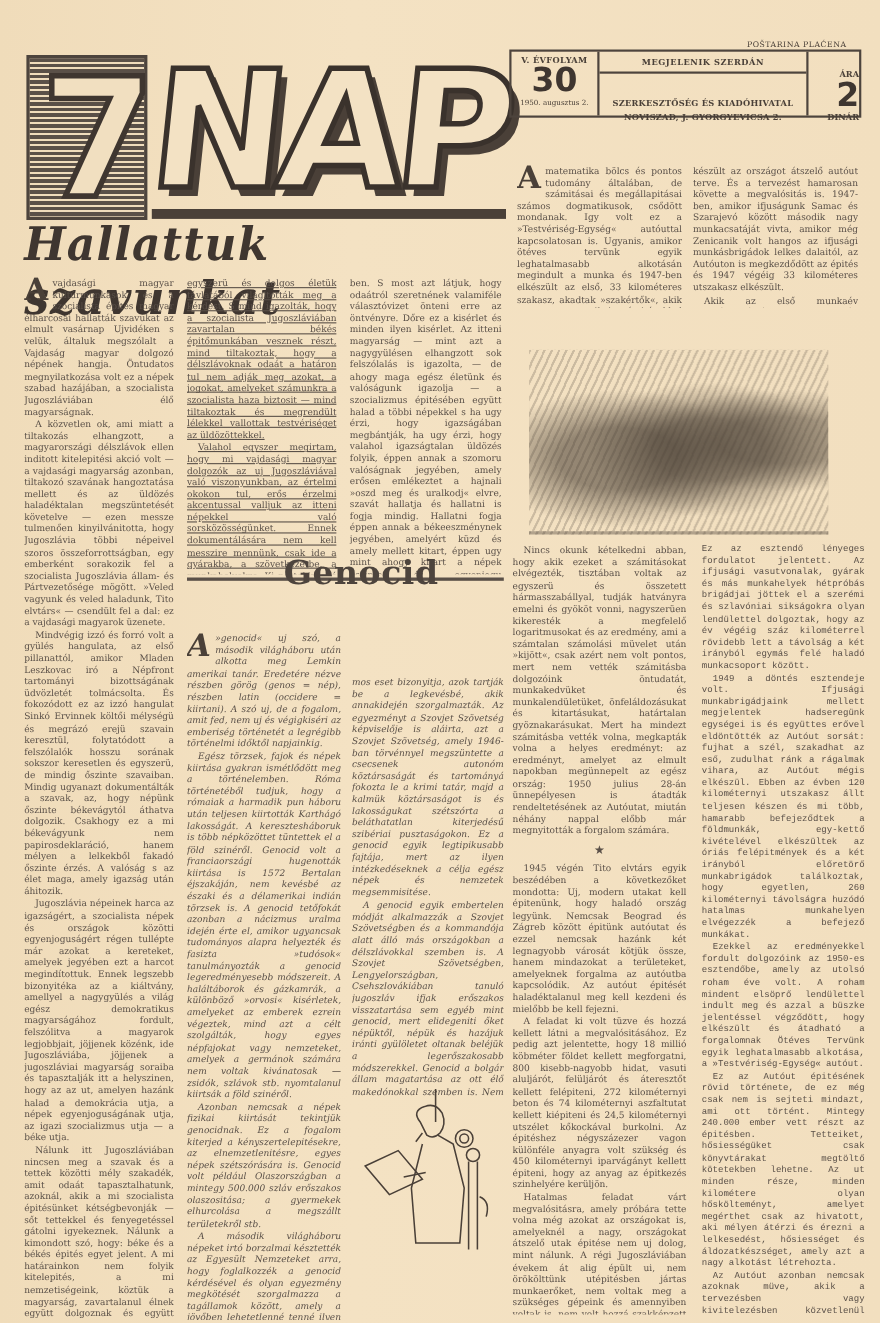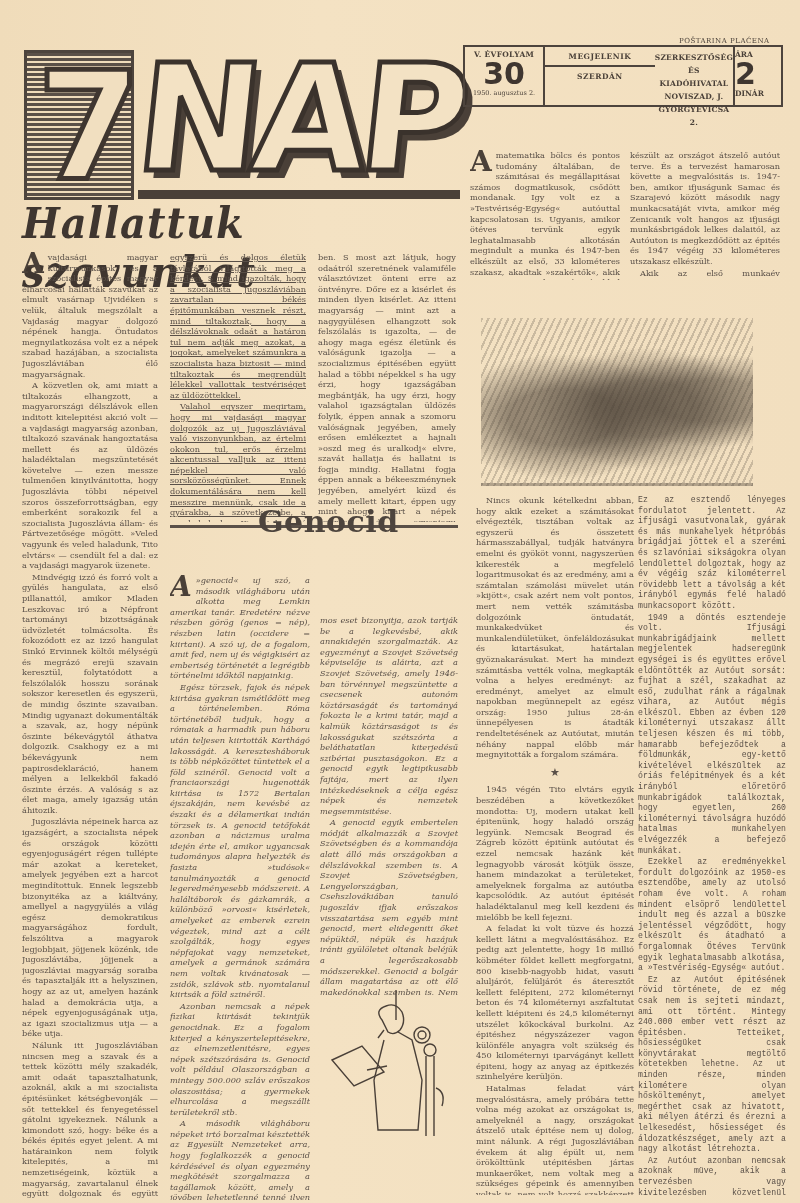--- a/index.html
+++ b/index.html
@@ -41,24 +41,24 @@
   
   .postage { position: absolute; left: 648px; top: 37px; font-size: 7px; letter-spacing: 0.5px; color: #4a4038; font-weight: normal; margin-left: 31px; }
   .infobox {
     position: absolute; left: 463px; top: 45px; width: 320px; height: 62px;
     border: 2px solid #4d443d; display: flex;
   }
   .ib-left { width: 80px; border-right: 2px solid #4d443d; text-align: center; padding-top: 3px; }
   .ib-left .vol { font-size: 7.5px; font-weight: bold; letter-spacing: 0.3px; }
   .ib-left .num { font-family: "DejaVu Sans", sans-serif; font-weight: bold; font-size: 30px; line-height: 30px; color: #3f3630; }
   .ib-left .date { font-size: 6.5px; font-weight: normal; }
-  .ib-mid { flex: 1; border-right: 2px solid #4d443d; display: flex; flex-direction: row; }
+  .ib-mid { flex: 1; border-right: 2px solid #4d443d; display: flex; flex-direction: column; }
   .ib-mid .top { height: 20px; border-bottom: 2px solid #4d443d; text-align: center; font-size: 7.5px; font-weight: bold; line-height: 20px; letter-spacing: 0.5px; }
-  .ib-mid .bottom { flex: 1; text-align: center; font-size: 7.5px; font-weight: bold; padding-top: 4px; line-height: 13px; letter-spacing: 0.2px; }
-  .ib-right { width: 46px; text-align: left; padding-top: 3px; }
+  .ib-mid .bottom { flex: 1; text-align: center; font-size: 7.5px; font-weight: bold; padding-top: 20px; line-height: 13px; letter-spacing: 0.2px; }
+  .ib-right { width: 46px; text-align: right; padding-top: 16px; }
   .ib-right .lbl { font-size: 7.5px; font-weight: bold; }
   .ib-right .price { font-family: "DejaVu Sans", sans-serif; font-weight: bold; font-size: 30px; line-height: 30px; color: #3f3630; }
 
   
   .h-osszekoto {
     position: absolute; left: 510px; top: 123px; font-family: "DejaVu Sans", sans-serif;
     font-weight: bold; font-size: 27px; color: #4d443d; letter-spacing: 0.5px;
   }
   .h-genocid {
     position: absolute; left: 258px; top: 504px; font-family: "DejaVu Serif", serif;
@@ -173,21 +173,21 @@
   <div class="col" style="left:470px; top:150px; width:150px; height:130px;">
     <p class="first"><span class="drop">A</span><span>matematika bölcs és pontos tudomány általában, de számitásai és megállapitásai számos dogmatikusok, csődött mondanak. Igy volt ez a »Testvériség-Egység« autóuttal kapcsolatosan is. Ugyanis, amikor ötéves tervünk egyik leghatalmasabb alkotásán megindult a munka és 1947-ben elkészült az első, 33 kilométeres szakasz, akadtak »szakértők«, akik pontos matematikai számitásokkal kiszámitották, hogy az Autóut teljes kiépitéséig ennyi és ennyi esztendőre, hónapra, napra és percre van szükség.</span></p>
   </div>
   <div class="col" style="left:630px; top:150px; width:150px; height:130px;">
     <p class="first">készült az országot átszelő autóut terve. És a tervezést hamarosan követte a megvalósitás is. 1947-ben, amikor ifjuságunk Samac és Szarajevó között második nagy munkacsatáját vivta, amikor még Zenicanik volt hangos az ifjusági munkásbrigádok lelkes dalaitól, az Autóuton is megkezdődött az épités és 1947 végéig 33 kilométeres utszakasz elkészült.</p>
     <p>Akik az első munkaév kilométerszámára alapján számitották ki a teljes kiépitéséig szükséges időt, tudták, hogy az első esztendő a szervezés éve volt, figyelmen kivül hagyták, hogy ifjaink, szakképzetlen munkásaink, ezeken az első kilométereken szerezték meg a szükséges tapasztalatokat, amelyekkel felfegyverkezve megkezdték az 1948. évi munkacsatát.</p>
   </div>
 
   <div class="illus-workers"></div>
 
-  <div class="col" style="left:476px; top:495px; width:158px; height:700px;">
+  <div class="col" style="left:466px; top:495px; width:158px; height:700px;">
     <p>Nincs okunk kételkedni abban, hogy akik ezeket a számitásokat elvégezték, tisztában voltak az egyszerü és összetett hármasszabállyal, tudják hatványra emelni és gyököt vonni, nagyszerüen kikeresték a megfelelő logaritmusokat és az eredmény, ami a számtalan számolási müvelet után »kijött«, csak azért nem volt pontos, mert nem vették számitásba dolgozóink öntudatát, munkakedvüket és munkalendületüket, önfeláldozásukat és kitartásukat, határtalan gyöznakarásukat. Mert ha mindezt számitásba vették volna, megkapták volna a helyes eredményt: az eredményt, amelyet az elmult napokban megünnepelt az egész ország: 1950 julius 28-án ünnepélyesen is átadták rendeltetésének az Autóutat, miután néhány nappal előbb már megnyitották a forgalom számára.</p>
     <div class="star">★</div>
     <p>1945 végén Tito elvtárs egyik beszédében a következőket mondotta: Uj, modern utakat kell épitenünk, hogy haladó ország legyünk. Nemcsak Beograd és Zágreb között épitünk autóutat és ezzel nemcsak hazánk két legnagyobb városát kötjük össze, hanem mindazokat a területeket, amelyeknek forgalma az autóutba kapcsolódik. Az autóut épitését haladéktalanul meg kell kezdeni és mielőbb be kell fejezni.</p>
     <p>A feladat ki volt tüzve és hozzá kellett látni a megvalósitásához. Ez pedig azt jelentette, hogy 18 millió köbméter földet kellett megforgatni, 800 kisebb-nagyobb hidat, vasuti aluljárót, felüljárót és áteresztőt kellett felépiteni, 272 kilométernyi beton és 74 kilométernyi aszfaltutat kellett kiépiteni és 24,5 kilométernyi utszélet kőkockával burkolni. Az épitéshez négyszázezer vagon különféle anyagra volt szükség és 450 kilométernyi iparvágányt kellett épiteni, hogy az anyag az épitkezés szinhelyére kerüljön.</p>
     <p>Hatalmas feladat várt megvalósitásra, amely próbára tette volna még azokat az országokat is, amelyeknél a nagy, országokat átszelő utak épitése nem uj dolog, mint nálunk. A régi Jugoszláviában évekem át alig épült ui, nem örökölttünk utépitésben jártas munkaerőket, nem voltak meg a szükséges gépeink és amennyiben voltak is, nem volt hozzá szakképzett munkaerőnk.</p>
 
   </div>
   <div class="col" style="left:638px; top:495px; width:148px; height:700px;font-family:Liberation Mono, monospace;">
     <p class="first">Ez az esztendő lényeges fordulatot jelentett. Az ifjusági vasutvonalak, gyárak és más munkahelyek hétpróbás brigádjai jöttek el a szerémi és szlavóniai sikságokra olyan lendülettel dolgoztak, hogy az év végéig száz kilométerrel rövidebb lett a távolság a két irányból egymás felé haladó munkacsoport között.</p>
     <p>1949 a döntés esztendeje volt. Ifjusági munkabrigádjaink mellett megjelentek hadseregünk egységei is és együttes erővel eldöntötték az Autóut sorsát: fujhat a szél, szakadhat az eső, zudulhat ránk a rágalmak vihara, az Autóut mégis elkészül. Ebben az évben 120 kilométernyi utszakasz állt teljesen készen és mi több, hamarabb befejeződtek a földmunkák, egy-kettő kivételével elkészültek az óriás felépitmények és a két irányból előretörő munkabrigádok találkoztak, hogy egyetlen, 260 kilométernyi távolságra huzódó hatalmas munkahelyen elvégezzék a befejező munkákat.</p>

